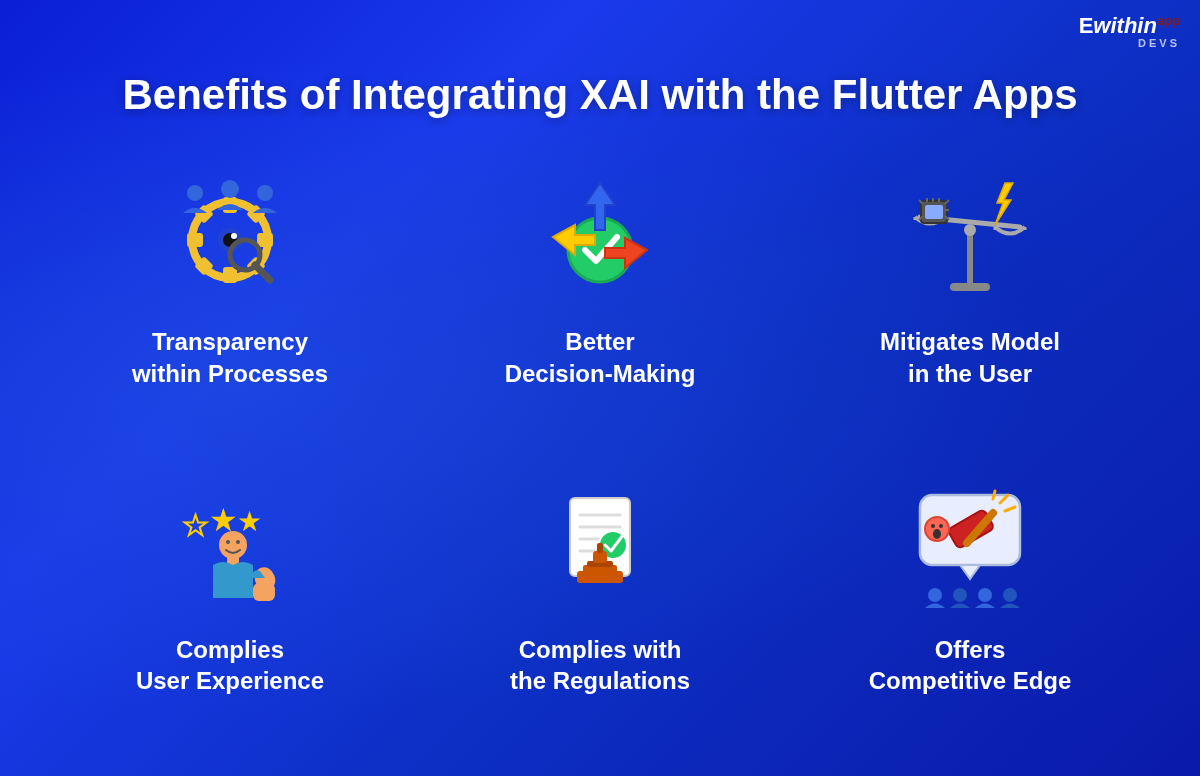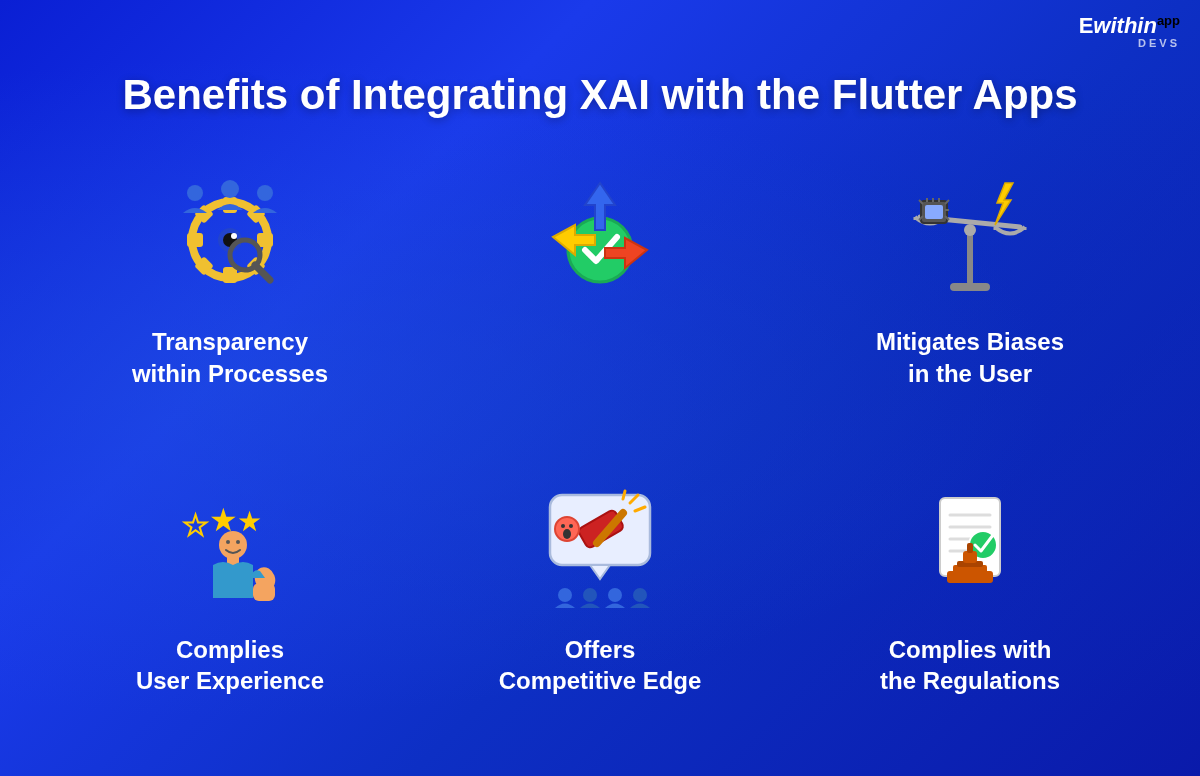--- a/index.html
+++ b/index.html
@@ -98,21 +98,21 @@
       font-weight: 800;
       color: white;
       letter-spacing: 0;
       line-height: 1;
     }
     .logo-top .ex { font-style: normal; }
     .logo-top .pert { font-style: italic; }
     .logo-top .app-badge {
       font-size: 13px;
       font-weight: 900;
-      color: #000000;
+      color: #7f1d1d;
       vertical-align: super;
       font-style: normal;
       margin-top: 12px;
     }
     .logo-bottom {
       font-size: 11px;
       letter-spacing: 3px;
       color: rgba(255,255,255,0.7);
       text-transform: uppercase;
       font-weight: 700;
@@ -182,20 +182,23 @@
 
           <polyline points="50,75 61,86 82,62" fill="none" stroke="white" stroke-width="6" stroke-linecap="round" stroke-linejoin="round"></polyline>
 
           <polygon points="65,8 50,30 60,30 60,55 70,55 70,30 80,30" fill="#3366ee" stroke="#2244cc" stroke-width="2"></polygon>
 
           <polygon points="18,62 40,50 40,60 60,60 60,70 40,70 40,80" fill="#ffcc00" stroke="#ddaa00" stroke-width="2"></polygon>
 
           <polygon points="112,75 90,63 90,73 70,73 70,83 90,83 90,93" fill="#ee4422" stroke="#cc3311" stroke-width="2"></polygon>
         </svg>
       </div>
+      <div class="benefit-label">
+        <span>Better</span><br><span>Decision-Making</span>
+      </div>
     </div>
 
     <div class="benefit-item">
       <div class="icon-wrapper">
         <svg viewBox="0 0 130 130">
 
           <rect x="62" y="55" width="6" height="55" fill="#888" rx="3"></rect>
 
           <rect x="45" y="108" width="40" height="8" rx="4" fill="#888"></rect>
 
@@ -220,21 +223,21 @@
           <line x1="34" y1="27" x2="34" y2="23" stroke="#666" stroke-width="2"></line>
           <line x1="40" y1="29" x2="44" y2="25" stroke="#666" stroke-width="2"></line>
           <line x1="40" y1="35" x2="44" y2="35" stroke="#666" stroke-width="2"></line>
           <line x1="40" y1="41" x2="44" y2="45" stroke="#666" stroke-width="2"></line>
           <line x1="18" y1="41" x2="14" y2="45" stroke="#666" stroke-width="2"></line>
 
           <polygon points="100,8 92,28 98,28 90,50 106,25 99,25 108,8" fill="#ffcc00" stroke="#ddaa00" stroke-width="1.5"></polygon>
         </svg>
       </div>
       <div class="benefit-label">
-        <span>Mitigates Biases</span><br><span>in the User</span>
+        <span>Mitigates Model</span><br><span>in the User</span>
       </div>
     </div>
 
     <div class="benefit-item">
       <div class="icon-wrapper">
         <svg viewBox="0 0 130 130">
 
           <text x="18" y="52" font-size="28" fill="none" stroke="#ffcc00" stroke-width="2">★</text>
 
           <text x="44" y="48" font-size="32" fill="#ffcc00">★</text>
@@ -253,20 +256,47 @@
 
           <path d="M85,95 Q88,85 95,88 L100,95" fill="#3399cc"></path>
 
           <circle cx="63" cy="59" r="2" fill="#555"></circle>
           <circle cx="73" cy="59" r="2" fill="#555"></circle>
           <path d="M61,67 Q68,73 75,67" fill="none" stroke="#555" stroke-width="2" stroke-linecap="round"></path>
         </svg>
       </div>
       <div class="benefit-label">
         <span>Complies</span><br><span>User Experience</span>
+      </div>
+    </div>
+
+    <div class="benefit-item">
+      <div class="icon-wrapper">
+        <svg viewBox="0 0 130 130">
+
+          <rect x="35" y="15" width="60" height="78" rx="5" fill="white" stroke="#ccc" stroke-width="2"></rect>
+
+          <line x1="45" y1="32" x2="85" y2="32" stroke="#ddd" stroke-width="3" stroke-linecap="round"></line>
+          <line x1="45" y1="44" x2="85" y2="44" stroke="#ddd" stroke-width="3" stroke-linecap="round"></line>
+          <line x1="45" y1="56" x2="85" y2="56" stroke="#ddd" stroke-width="3" stroke-linecap="round"></line>
+          <line x1="45" y1="68" x2="70" y2="68" stroke="#ddd" stroke-width="3" stroke-linecap="round"></line>
+
+          <circle cx="78" cy="62" r="14" fill="#22cc66" stroke="white" stroke-width="2"></circle>
+          <polyline points="70,62 76,68 88,52" fill="none" stroke="white" stroke-width="3" stroke-linecap="round" stroke-linejoin="round"></polyline>
+
+          <rect x="42" y="88" width="46" height="12" rx="3" fill="#cc5500"></rect>
+          <rect x="48" y="82" width="34" height="10" rx="2" fill="#cc5500"></rect>
+          <rect x="52" y="78" width="26" height="6" rx="2" fill="#aa4400"></rect>
+
+          <rect x="58" y="68" width="14" height="12" rx="3" fill="#cc5500"></rect>
+          <rect x="62" y="60" width="6" height="10" rx="2" fill="#aa4400"></rect>
+        </svg>
+      </div>
+      <div class="benefit-label">
+        <span>Complies with</span><br><span>the Regulations</span>
       </div>
     </div>
 
     <div class="benefit-item">
       <div class="icon-wrapper">
         <svg viewBox="0 0 130 130">
 
           <rect x="15" y="12" width="100" height="70" rx="12" fill="#e8eeff" stroke="#aabbdd" stroke-width="2.5"></rect>
 
           <polygon points="55,82 65,96 75,82" fill="#e8eeff" stroke="#aabbdd" stroke-width="2"></polygon>
@@ -294,41 +324,14 @@
 
           <circle cx="105" cy="112" r="7" fill="#2255bb"></circle>
           <path d="M95,125 Q105,116 115,125" fill="#2255bb"></path>
         </svg>
       </div>
       <div class="benefit-label">
         <span>Offers</span><br><span>Competitive Edge</span>
       </div>
     </div>
 
-    <div class="benefit-item">
-      <div class="icon-wrapper">
-        <svg viewBox="0 0 130 130">
-
-          <rect x="35" y="15" width="60" height="78" rx="5" fill="white" stroke="#ccc" stroke-width="2"></rect>
-
-          <line x1="45" y1="32" x2="85" y2="32" stroke="#ddd" stroke-width="3" stroke-linecap="round"></line>
-          <line x1="45" y1="44" x2="85" y2="44" stroke="#ddd" stroke-width="3" stroke-linecap="round"></line>
-          <line x1="45" y1="56" x2="85" y2="56" stroke="#ddd" stroke-width="3" stroke-linecap="round"></line>
-          <line x1="45" y1="68" x2="70" y2="68" stroke="#ddd" stroke-width="3" stroke-linecap="round"></line>
-
-          <circle cx="78" cy="62" r="14" fill="#22cc66" stroke="white" stroke-width="2"></circle>
-          <polyline points="70,62 76,68 88,52" fill="none" stroke="white" stroke-width="3" stroke-linecap="round" stroke-linejoin="round"></polyline>
-
-          <rect x="42" y="88" width="46" height="12" rx="3" fill="#cc5500"></rect>
-          <rect x="48" y="82" width="34" height="10" rx="2" fill="#cc5500"></rect>
-          <rect x="52" y="78" width="26" height="6" rx="2" fill="#aa4400"></rect>
-
-          <rect x="58" y="68" width="14" height="12" rx="3" fill="#cc5500"></rect>
-          <rect x="62" y="60" width="6" height="10" rx="2" fill="#aa4400"></rect>
-        </svg>
-      </div>
-      <div class="benefit-label">
-        <span>Complies with</span><br><span>the Regulations</span>
-      </div>
-    </div>
-
   </div>
 </div>
 
 </body></html>

